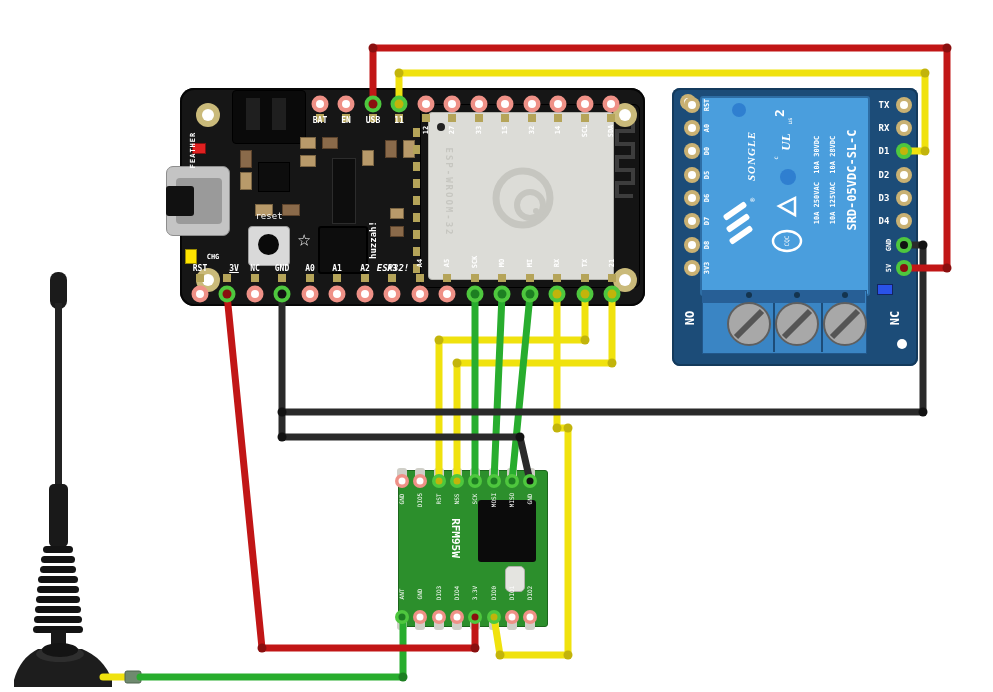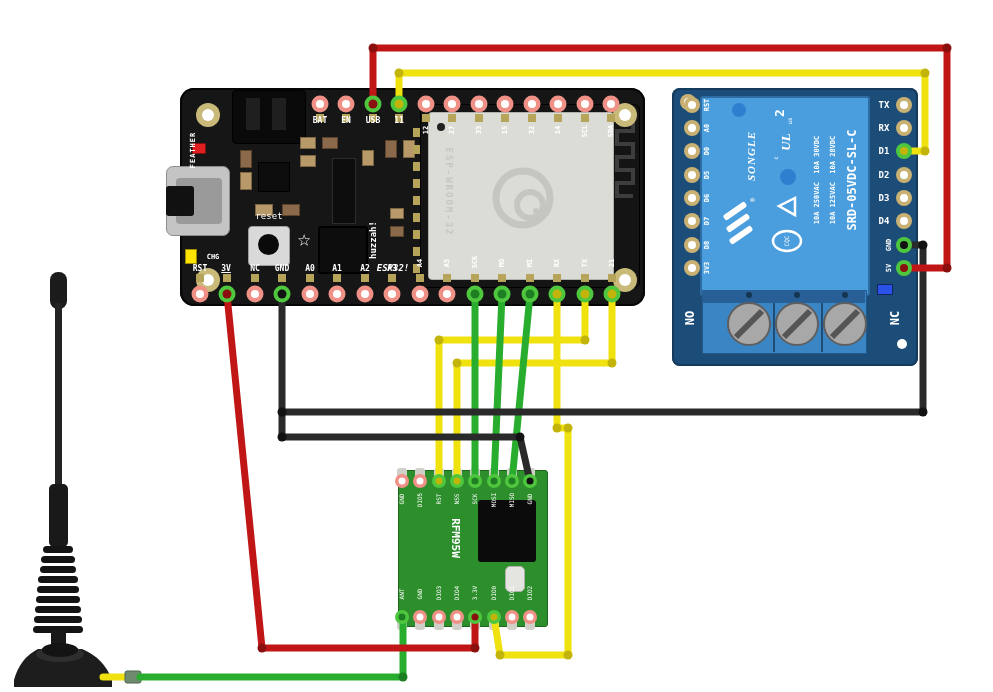--- a/index.html
+++ b/index.html
@@ -77,21 +77,21 @@
   <span class="lbl v s7" style="left:426px;top:130px;">12</span>
   <span class="lbl v s7" style="left:452px;top:130px;">27</span>
   <span class="lbl v s7" style="left:479px;top:130px;">33</span>
   <span class="lbl v s7" style="left:505px;top:130px;">15</span>
   <span class="lbl v s7" style="left:532px;top:130px;">32</span>
   <span class="lbl v s7" style="left:558px;top:130px;">14</span>
   <span class="lbl v s7" style="left:585px;top:131px;">SCL</span>
   <span class="lbl v s7" style="left:611px;top:131px;">SDA</span>
 
   <span class="lbl" style="left:200px;top:269px;">RST</span>
-  <span class="lbl" style="left:226px;top:269px;text-decoration:underline;">3V</span>
+  <span class="lbl" style="left:234px;top:269px;text-decoration:underline;">3V</span>
   <span class="lbl" style="left:255px;top:269px;">NC</span>
   <span class="lbl" style="left:282px;top:269px;">GND</span>
   <span class="lbl" style="left:310px;top:269px;">A0</span>
   <span class="lbl" style="left:337px;top:269px;">A1</span>
   <span class="lbl" style="left:365px;top:269px;">A2</span>
   <span class="lbl" style="left:392px;top:269px;">A3</span>
   <span class="lbl v s7" style="left:420px;top:263px;">A4</span>
   <span class="lbl v s7" style="left:447px;top:263px;">A5</span>
   <span class="lbl v s7" style="left:475px;top:262px;">SCK</span>
   <span class="lbl v s7" style="left:502px;top:263px;">MO</span>

